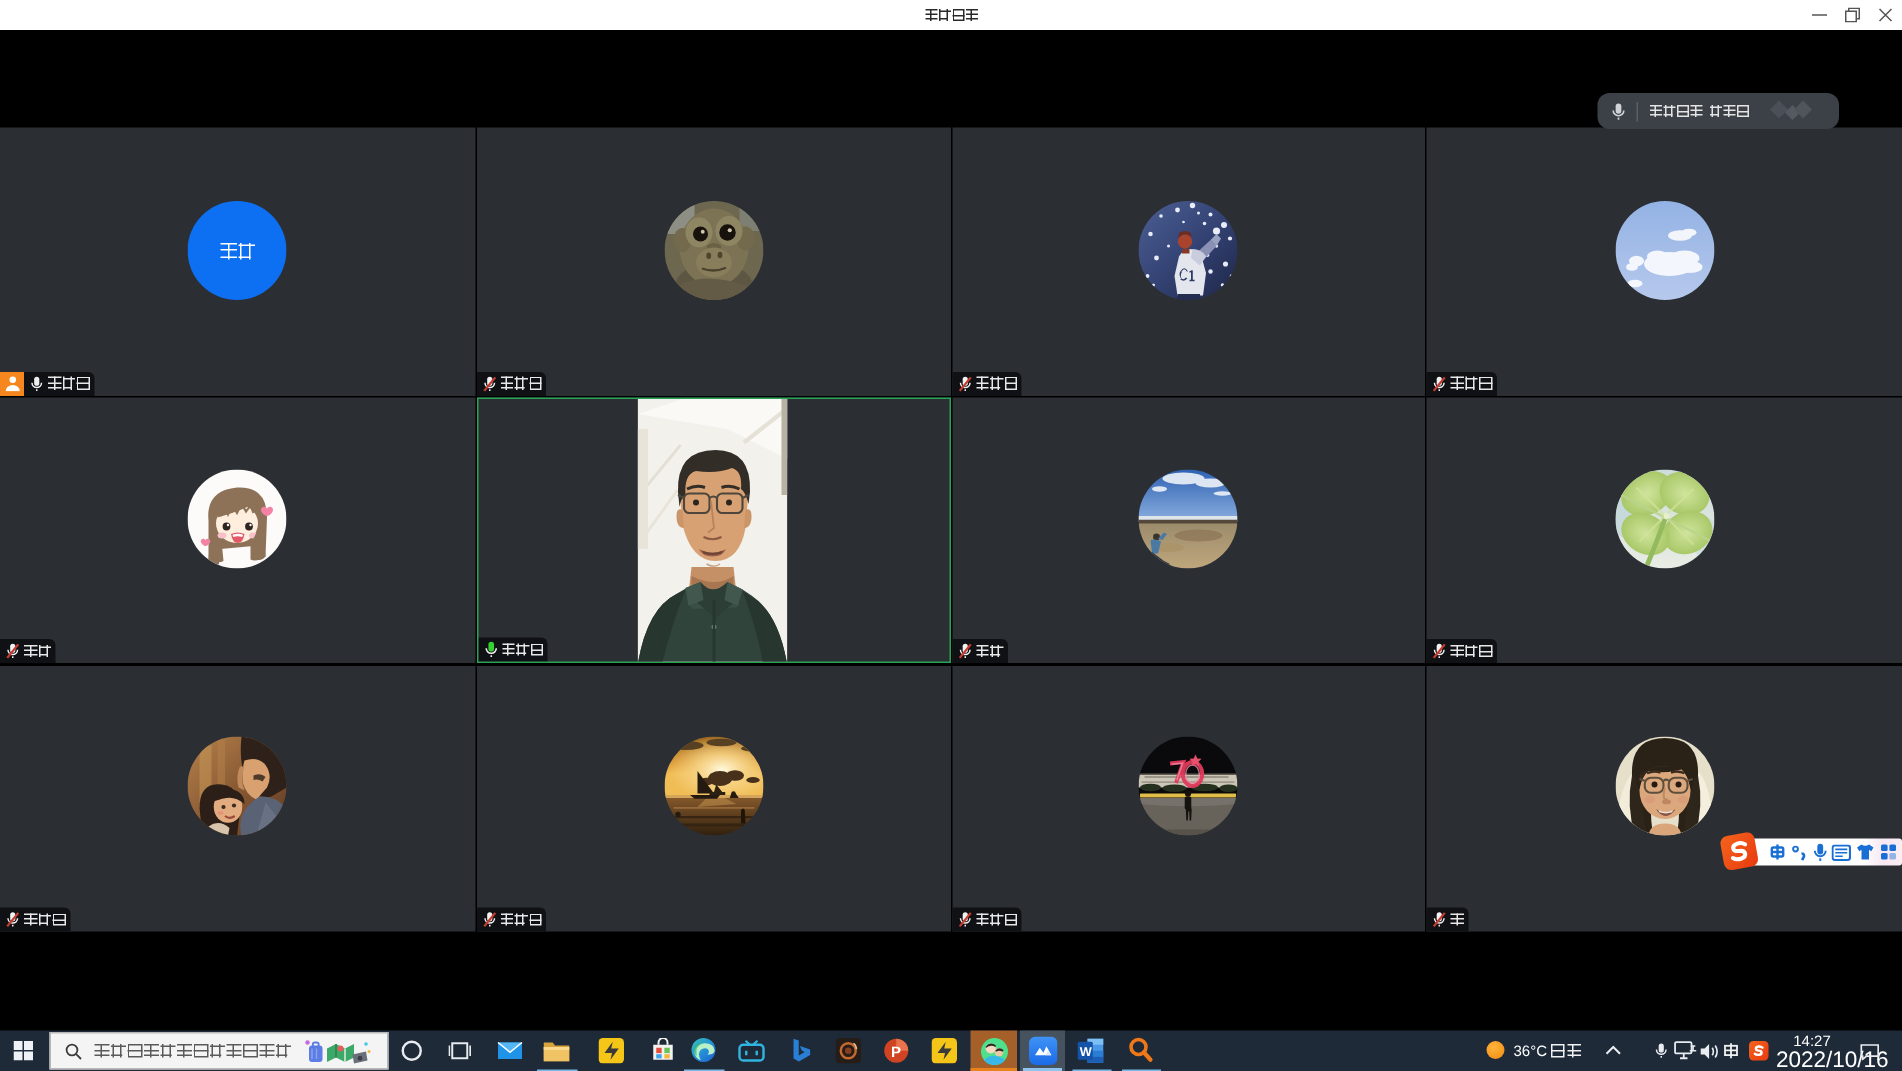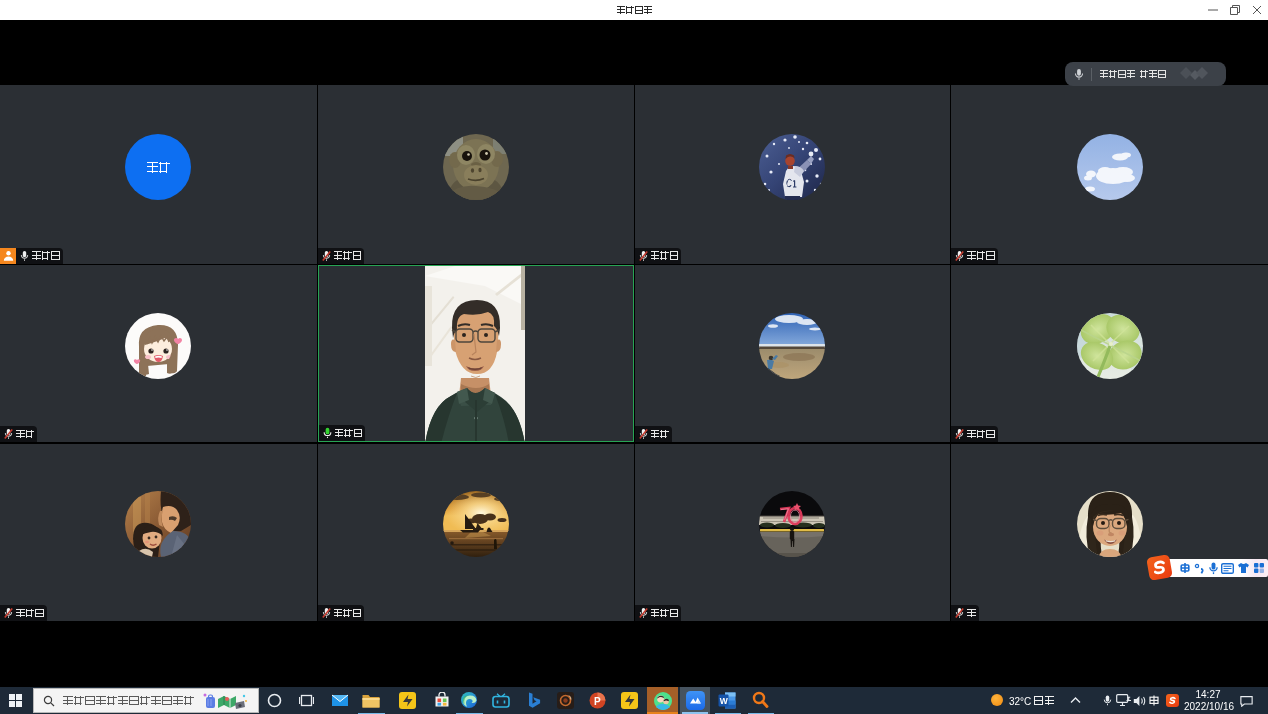--- a/index.html
+++ b/index.html
@@ -831,21 +831,21 @@
   </div>
 <div class="uline" style="left:715px;width:26px"></div>
 <div class="tbi" style="left:750px">
     <svg width="18" height="18" viewBox="0 0 18 18">
       <circle cx="8" cy="7" r="5" fill="none" stroke="#f07818" stroke-width="2.4"></circle>
       <path d="M11.5 10.5 L16 15.5" stroke="#f07818" stroke-width="2.8" stroke-linecap="round"></path>
     </svg>
   </div>
 <div class="uline" style="left:748px;width:26px"></div>
 <div style="position:absolute;left:991px;top:694px;width:12px;height:12px;border-radius:50%;background:radial-gradient(circle at 40% 35%,#ffb43c,#f08a10);z-index:6"></div>
-<div style="position:absolute;left:1009px;top:689px;width:60px;height:24px;display:flex;align-items:center;color:#fff;font-size:10px;z-index:6">32°C</div>
+<div style="position:absolute;left:1009px;top:689px;width:60px;height:24px;display:flex;align-items:center;color:#fff;font-size:10px;z-index:6">36°C</div>
 <div class="zrow" style="position:absolute;left:1034px;top:696px;--s:9px;gap:1.5px;color:#f2f2f2;z-index:6">
     <span class="zc zb"></span>
     <span class="zc za"></span>
   </div>
 <svg width="11" height="7" viewBox="0 0 11 7" style="position:absolute;left:1070px;top:697px;z-index:6">
     <path d="M1 5.5 L5.5 1 L10 5.5" fill="none" stroke="#e8ecf0" stroke-width="1.4"></path>
   </svg>
 <svg width="9" height="13" viewBox="0 0 11 14" style="position:absolute;left:1103px;top:694px;z-index:6">
     <rect x="3.4" y="1" width="4.2" height="7.4" rx="2.1" fill="#e8ecf0"></rect>
     <path d="M1.6 6 a3.9 3.9 0 0 0 7.8 0" fill="none" stroke="#e8ecf0" stroke-width="1.2"></path>
@@ -862,16 +862,16 @@
   </svg>
 <svg width="10" height="11" viewBox="0 0 10 11" style="position:absolute;left:1149px;top:695px;z-index:6">
     <rect x="1" y="2.2" width="8" height="6.2" fill="none" stroke="#f2f2f2" stroke-width="1.2"></rect>
     <path d="M5 0.5 v10 M1 5.3 h8" stroke="#f2f2f2" stroke-width="1.2"></path>
   </svg>
 <div style="position:absolute;left:1166px;top:694px;width:13px;height:13px;background:linear-gradient(135deg,#f4641c,#e83a10);border-radius:3px;display:flex;align-items:center;justify-content:center;z-index:6">
     <svg width="9" height="9" viewBox="0 0 20 20">
       <path d="M15.5 5.5 Q13 3.2 9.5 3.8 Q5.5 4.5 5.8 7.2 Q6 9.5 10 9.8 Q14 10 14.2 12.6 Q14.4 15.4 10.3 16 Q6.6 16.5 4.2 14.4" fill="none" stroke="#fff" stroke-width="3.6" stroke-linecap="round"></path>
     </svg>
   </div>
-<div style="position:absolute;left:1184px;top:689px;width:48px;text-align:center;font-size:10px;line-height:11.5px;color:#fff;z-index:6">14:27<br><span style="font-size:10px">2022/10/16</span></div>
+<div style="position:absolute;left:1184px;top:689px;width:48px;text-align:center;font-size:10px;line-height:11.5px;color:#fff;z-index:6">14:27<br><span style="font-size:15px">2022/10/16</span></div>
 <svg width="13" height="12" viewBox="0 0 15 13" style="position:absolute;left:1240px;top:695px;z-index:6">
     <path d="M1 1.5 h13 v8.5 h-9 l-3 2.5 v-2.5 h-1 Z" fill="none" stroke="#e8ecf0" stroke-width="1.3"></path>
   </svg>
 
 </body></html>

